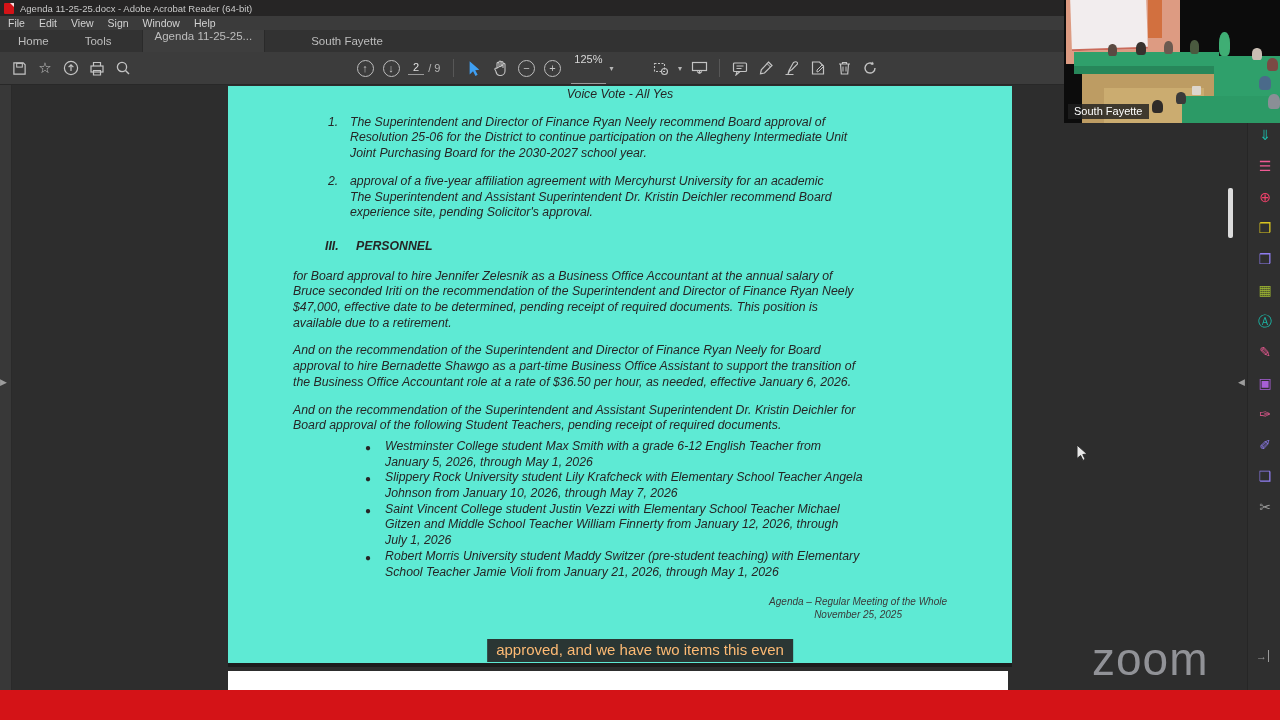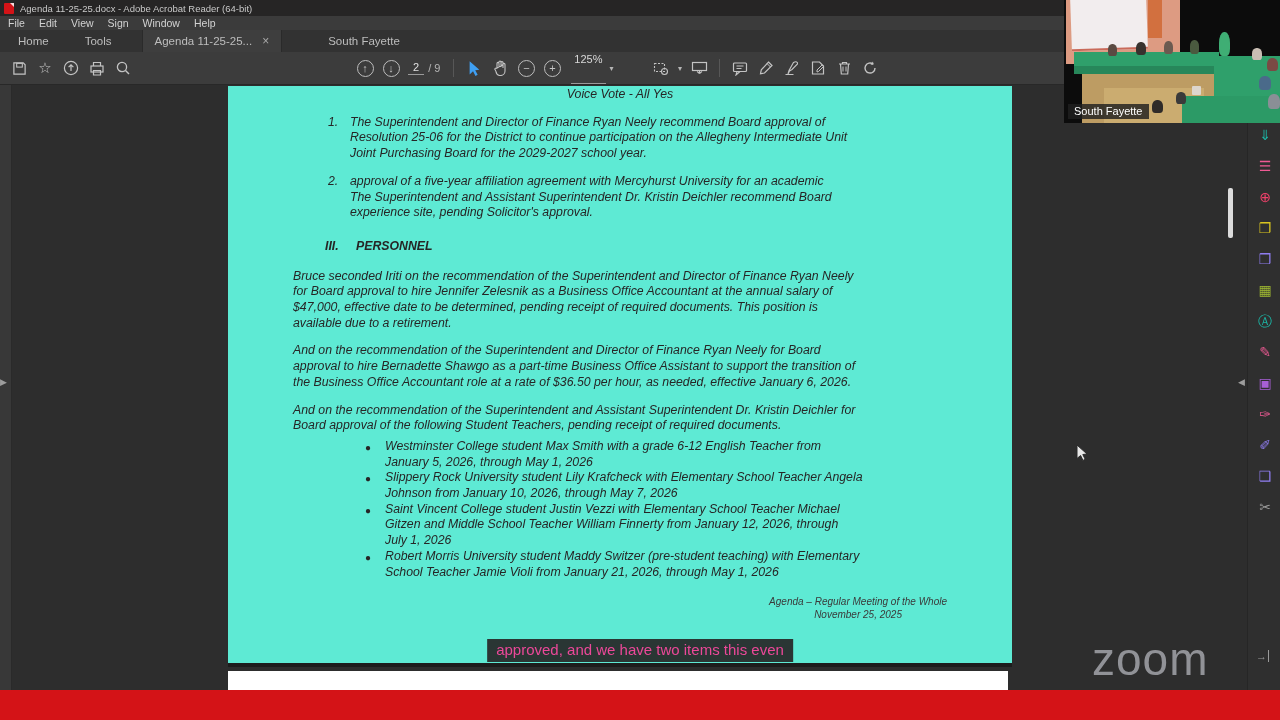--- a/index.html
+++ b/index.html
@@ -15,21 +15,21 @@
                    border-left-color:transparent; border-bottom-color:transparent; opacity:.85; }
   
   .menubar { position:absolute; left:0; top:16px; width:1280px; height:14px;
              background:#3b3b3b; color:#d2d2d2; font-size:10.5px; display:flex; align-items:center; gap:14px; padding-left:8px; }
   .menubar span { cursor:default; }
   
   .tabbar { position:absolute; left:0; top:30px; width:1280px; height:22px; background:#323232;
             color:#bdbdbd; font-size:11.5px; display:flex; align-items:stretch; }
   .tab { display:flex; align-items:center; padding:0 14px; }
   .tab.plain { padding:0 18px; }
-  .tab.active { background:#3e3e3e; border-left:1px solid #2a2a2a; border-right:1px solid #2a2a2a; gap:10px; padding:0 12px; }
+  .tab.active { background:#3e3e3e; border-left:1px solid #2a2a2a; border-right:1px solid #2a2a2a; gap:10px; padding:0 12px;flex-direction:column; }
   .tab .close { color:#a8a8a8; font-size:12px; }
   
   .toolbar { position:absolute; left:0; top:52px; width:1280px; height:33px; background:#3c3c3c;
              border-bottom:1px solid #282828; color:#c3c3c3; }
   .tgroup { position:absolute; top:0; height:32px; display:flex; align-items:center; }
   .ticon { width:26px; height:24px; display:flex; align-items:center; justify-content:center; }
   .circ { width:17px; height:17px; border:1.3px solid #bdbdbd; border-radius:50%;
           display:flex; align-items:center; justify-content:center; font-size:11px; line-height:1; }
   .pageinput { border-bottom:1px solid #9a9a9a; padding:0 5px 1px; font-size:11px; color:#e0e0e0; margin:0 4px; }
   .pagetotal { font-size:11px; color:#b5b5b5; margin-right:6px; }
@@ -60,21 +60,21 @@
   .pfooter { position:absolute; right:65px; top:510px; text-align:center; font-size:10px; line-height:12.5px; color:#3a3a3a; }
   .scrollbar { position:absolute; left:1228px; top:103px; width:5px; height:50px; background:#dcdcdc; border-radius:2px; }
   
   .sidebarpanel { position:absolute; left:1247px; top:0; width:33px; height:605px; background:#2f2f2f; border-left:1px solid #262626; }
   .side-icon { position:absolute; left:7px; width:20px; height:20px; display:flex; align-items:center;
                justify-content:center; font-size:14px; line-height:1; }
   .expandicon { position:absolute; left:1256px; top:565px; color:#9a9a9a; font-size:11px; }
   .expandicon i { font-style:normal; border-right:1.5px solid #9a9a9a; padding-right:1px; }
   
   .caption { position:absolute; left:50%; transform:translateX(-50%); top:639px; background:rgba(38,38,38,.92);
-             color:#ec4899; font-size:15px; padding:2px 9px 4px; white-space:nowrap; }
+             color:#fdba74; font-size:15px; padding:2px 9px 4px; white-space:nowrap; }
   
   .watermark { position:absolute; left:1092px; top:636px; color:#919297; font-size:46px; font-weight:500;
                letter-spacing:1px; line-height:1; }
   
   .video { position:absolute; left:1064px; top:0; width:216px; height:123px; background:#0c0c0c; overflow:hidden; }
   .v-wall { position:absolute; left:2px; top:0; width:114px; height:64px; background:#dd9b82; }
   .v-screen { position:absolute; left:7px; top:-4px; width:76px; height:54px; background:#f2edee; transform:rotate(-2deg);
               border-bottom:2px solid #c96a5a; }
   .v-band { position:absolute; left:84px; top:0; width:14px; height:38px; background:#d2703f; }
   .v-floor { position:absolute; left:18px; top:70px; width:140px; height:53px; background:#bd9c63; }
@@ -247,39 +247,39 @@
     <div class="navarrow">▶</div>
 
     <div class="page">
       <div class="vv">Voice Vote - All Yes</div>
 
       <div class="numitem">
         <div class="n">1.</div>
         <div class="t">
           <div>The Superintendent and Director of Finance Ryan Neely recommend Board approval of</div>
           <div>Resolution 25-06 for the District to continue participation on the Allegheny Intermediate Unit</div>
-          <div>Joint Purchasing Board for the 2029-2027 school year.</div>
+          <div>Joint Purchasing Board for the 2030-2027 school year.</div>
         </div>
       </div>
       <div class="numitem">
         <div class="n">2.</div>
         <div class="t">
           <div>approval of a five-year affiliation agreement with Mercyhurst University for an academic</div>
           <div>The Superintendent and Assistant Superintendent Dr. Kristin Deichler recommend Board</div>
           <div>experience site, pending Solicitor's approval.</div>
         </div>
       </div>
 
       <div class="sechead">
         <span class="sn">III.</span><span>PERSONNEL</span>
       </div>
 
       <div class="para">
+        <div>for  Board approval to hire Jennifer Zelesnik as a Business Office Accountant at the annual salary of</div>
         <div>Bruce seconded Iriti on the recommendation of the Superintendent and Director of Finance Ryan Neely</div>
-        <div>for  Board approval to hire Jennifer Zelesnik as a Business Office Accountant at the annual salary of</div>
         <div>$47,000, effective date to be determined, pending receipt of required documents. This position is</div>
         <div>available due to a retirement.</div>
       </div>
       <div class="para tight">
         <div>And on the recommendation of the Superintendent and Director of Finance Ryan Neely for Board</div>
         <div>approval to hire Bernadette Shawgo as a part-time Business Office Assistant to support the transition of</div>
         <div>the Business Office Accountant role at a rate of $36.50 per hour, as needed, effective January 6, 2026.</div>
       </div>
       <div class="para tight">
         <div>And on the recommendation of the Superintendent and Assistant Superintendent Dr. Kristin Deichler for</div>

